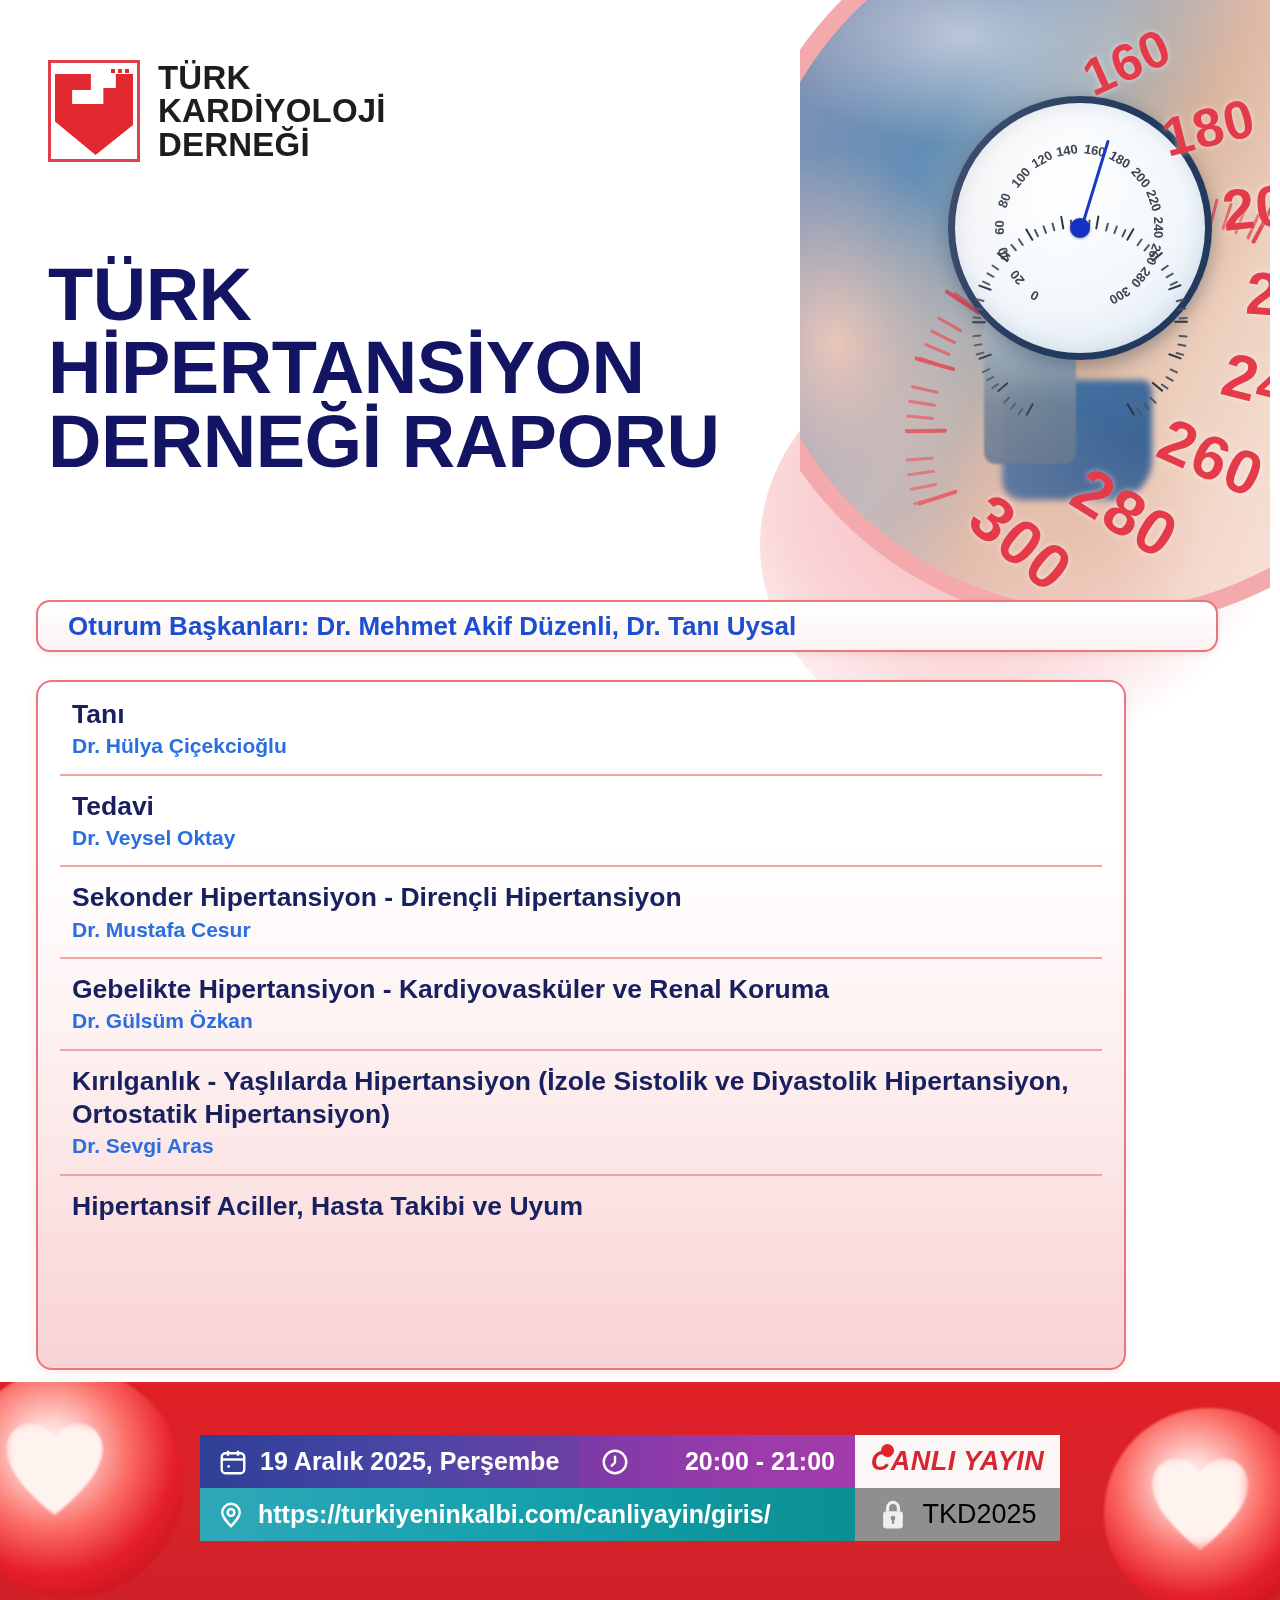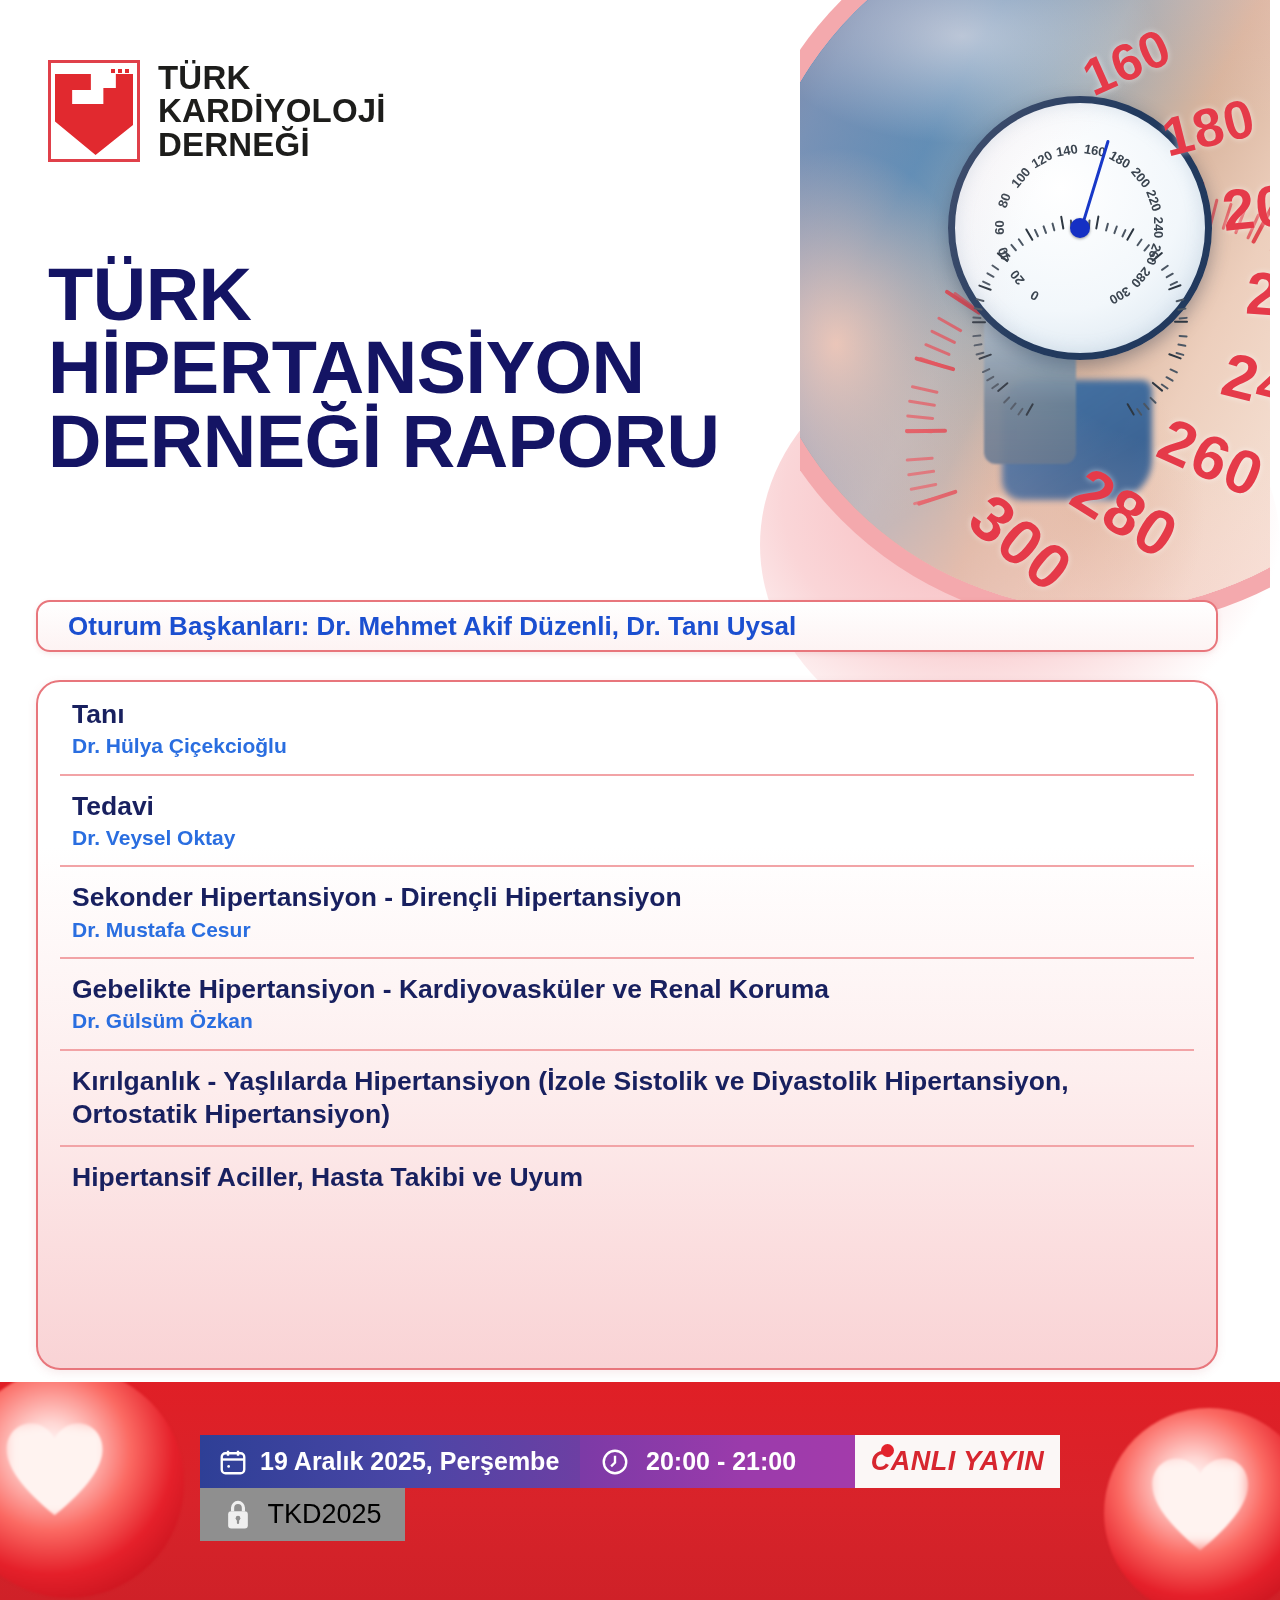--- a/index.html
+++ b/index.html
@@ -144,22 +144,22 @@
     display:flex;align-items:center;
     box-shadow:0 2px 5px rgba(190,90,95,.13);
     box-sizing:border-box;
   }
   .chair span{
     padding-left:30px;color:#1b4fd0;font-weight:800;font-size:26px;white-space:nowrap;
   }
 
   
   .program{
-    position:absolute;left:36px;top:680px;width:1182px;height:690px;
-    border:2px solid #e8767c;border-radius:24px;
+    position:absolute;left:36px;top:680px;width:1090px;height:690px;
+    border:2px solid #e8767c;border-radius:16px;
     background:linear-gradient(180deg,#ffffff 0%,#ffffff 24%,#fdeeee 58%,#fbdedf 82%,#f9d3d5 100%);
     box-sizing:border-box;overflow:hidden;
     box-shadow:0 3px 10px rgba(190,90,95,.12);
   }
   .row{
     position:relative;padding:16px 34px 14px 34px;
   }
   .row + .row::before{
     content:"";position:absolute;left:22px;right:22px;top:0;height:2px;
     background:#f2a3a6;
@@ -193,21 +193,21 @@
     color:#ffffff;font-weight:700;box-sizing:border-box;
   }
   .chip-date{
     width:380px;height:53px;padding:0 18px;
     background:linear-gradient(90deg,#2e3f96 0%,#4a46a6 55%,#6d3fa3 100%);
     font-size:25px;
   }
   .chip-time{
     width:275px;height:53px;padding:4px 20px;
     background:linear-gradient(90deg,#7c3aa6 0%,#9b3bab 60%,#a33bab 100%);
-    font-size:25px;justify-content:flex-start;gap:16px;
+    font-size:25px;justify-content:space-between;gap:16px;
   }
   .chip-live{
     width:205px;height:53px;
     background:#fbf7f6;
     display:flex;align-items:center;justify-content:center;
     position:relative;
   }
   .chip-live .lv{
     color:#d7262f;font-weight:700;font-style:italic;font-size:27px;letter-spacing:.5px;text-align:right;
   }
@@ -417,20 +417,21 @@
       <div class="row">
         <div class="topic">Sekonder Hipertansiyon - Dirençli Hipertansiyon</div>
         <div class="speaker">Dr. Mustafa Cesur</div>
       </div>
       <div class="row">
         <div class="topic">Gebelikte Hipertansiyon - Kardiyovasküler ve Renal Koruma</div>
         <div class="speaker">Dr. Gülsüm Özkan</div>
       </div>
       <div class="row">
         <div class="topic">Kırılganlık - Yaşlılarda Hipertansiyon (İzole Sistolik ve Diyastolik Hipertansiyon, Ortostatik Hipertansiyon)</div>
+        <div class="speaker">Dr. Sevgi Aras</div>
       </div>
       <div class="row">
         <div class="topic">Hipertansif Aciller, Hasta Takibi ve Uyum</div>
       </div>
     </div>
 
   <div class="footer">
     <div class="glow glow-left">
         <div class="hrt"></div>
       </div>
@@ -455,20 +456,27 @@
               <path d="M12 7v5.4l-3.1 3.1"></path>
           </svg>
           <span>20:00 - 21:00</span>
         </div>
         <div class="chip-live">
           <span class="dot"></span>
           <span class="lv">CANLI YAYIN</span>
         </div>
       </div>
       <div class="chiprow">
+        <div class="chip chip-url">
+          <svg class="ico" width="30" height="30" viewBox="0 0 24 24" fill="none" stroke="#ffffff" stroke-width="1.9">
+            <path d="M12 21c4.2-4.6 7-7.7 7-11a7 7 0 1 0-14 0c0 3.3 2.8 6.4 7 11z"></path>
+              <circle cx="12" cy="10" r="2.7"></circle>
+          </svg>
+          <span>https://turkiyeninkalbi.com/canliyayin/giris/</span>
+        </div>
         <div class="chip-pass">
           <svg class="ico" width="30" height="32" viewBox="0 0 24 26" fill="none">
             <rect x="4" y="10" width="16" height="14" rx="2.6" fill="#efefef"></rect>
             <path d="M7.6 10V7.2a4.4 4.4 0 0 1 8.8 0V10" stroke="#efefef" stroke-width="2.6" fill="none"></path>
             <circle cx="12" cy="15.6" r="1.9" fill="#8f8f8f"></circle>
             <rect x="11.1" y="16.4" width="1.8" height="4" rx=".9" fill="#8f8f8f"></rect>
           </svg>
           <span>TKD2025</span>
         </div>
       </div>

